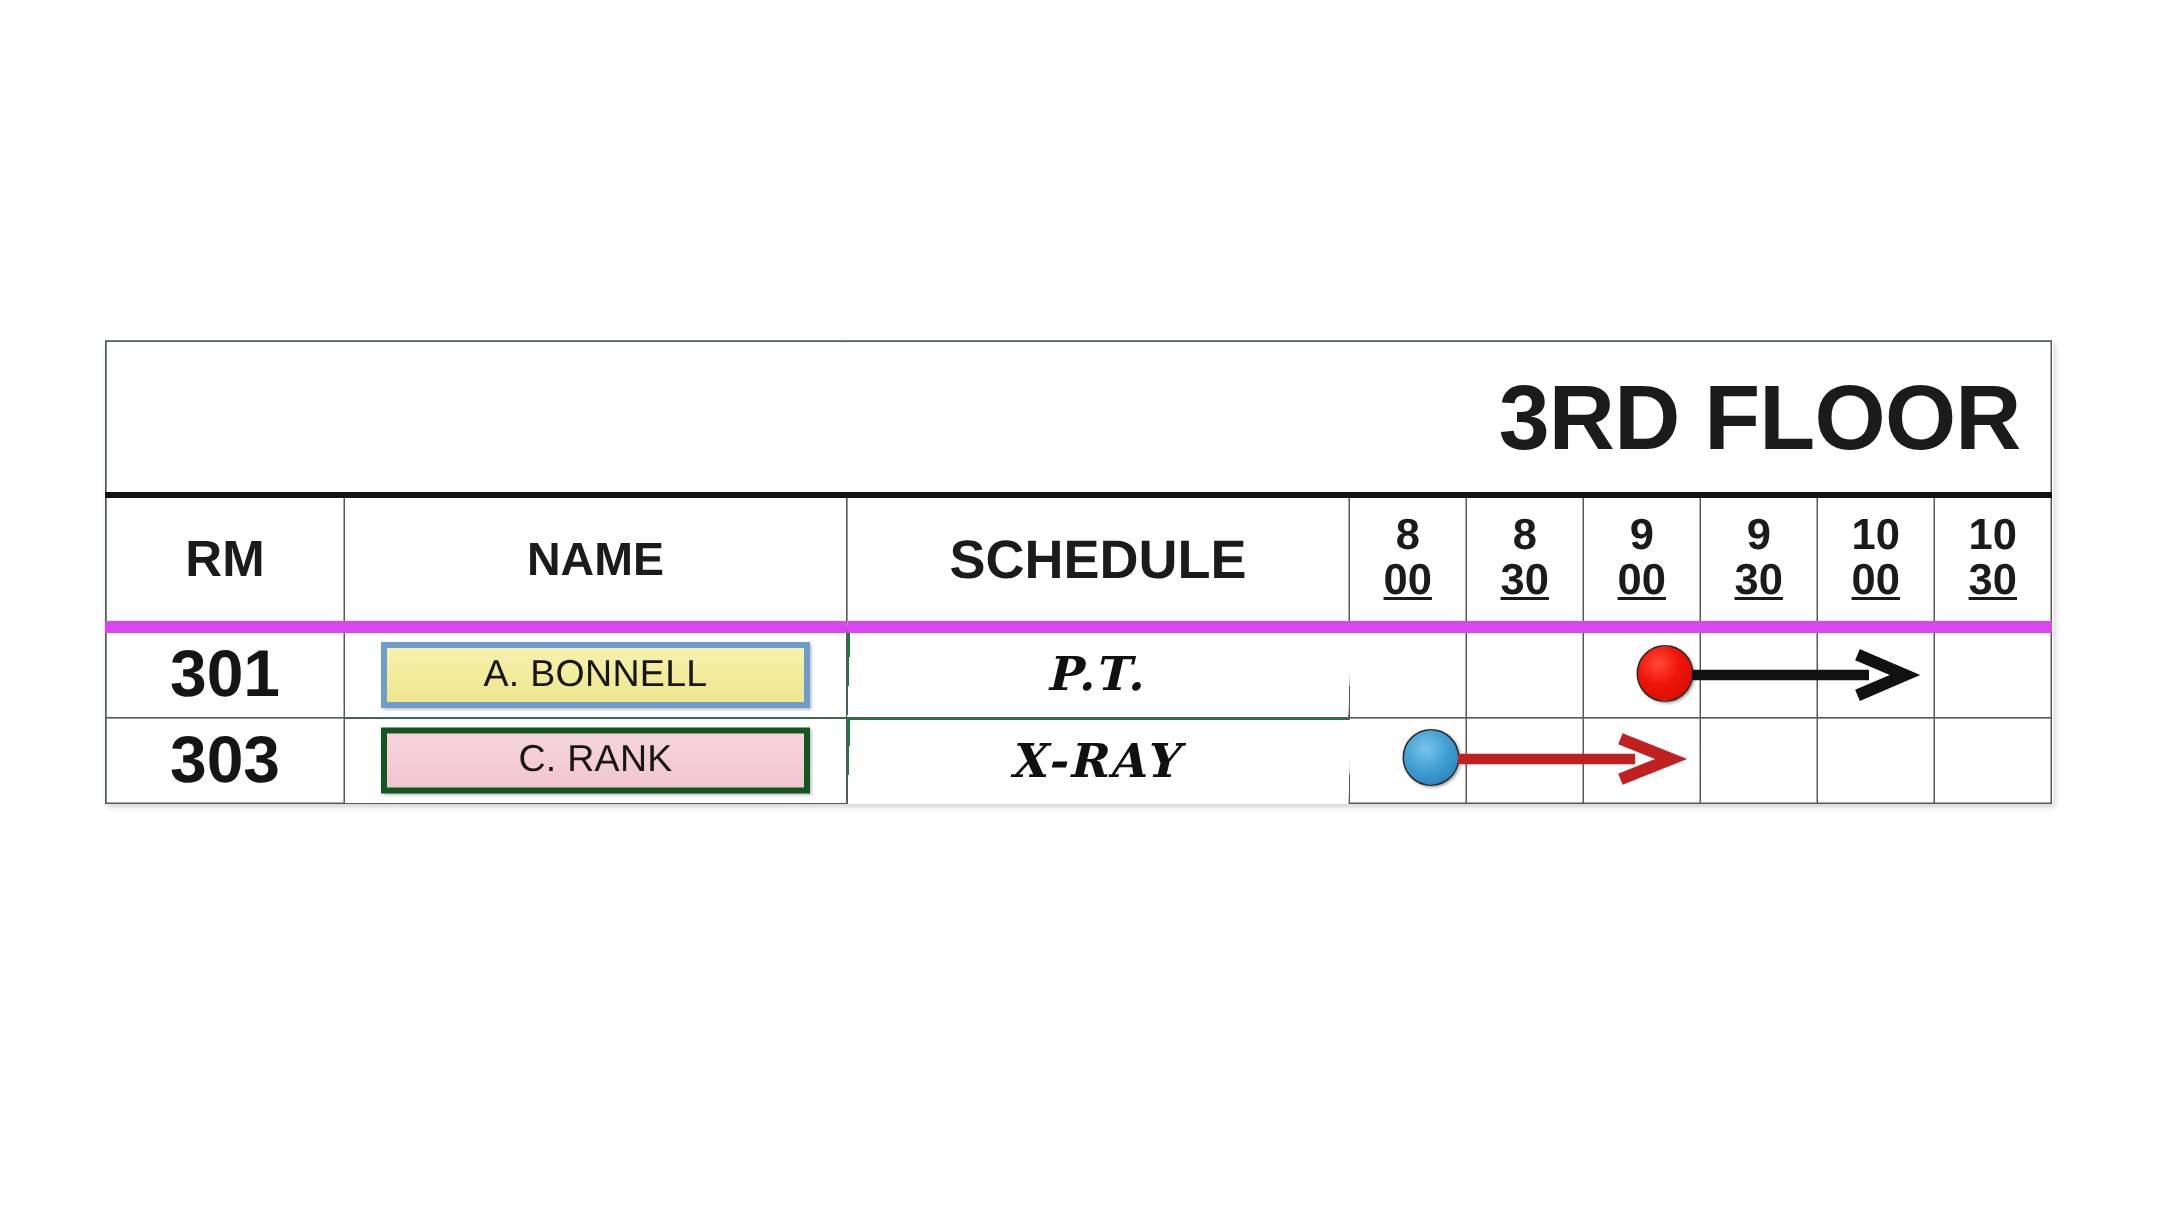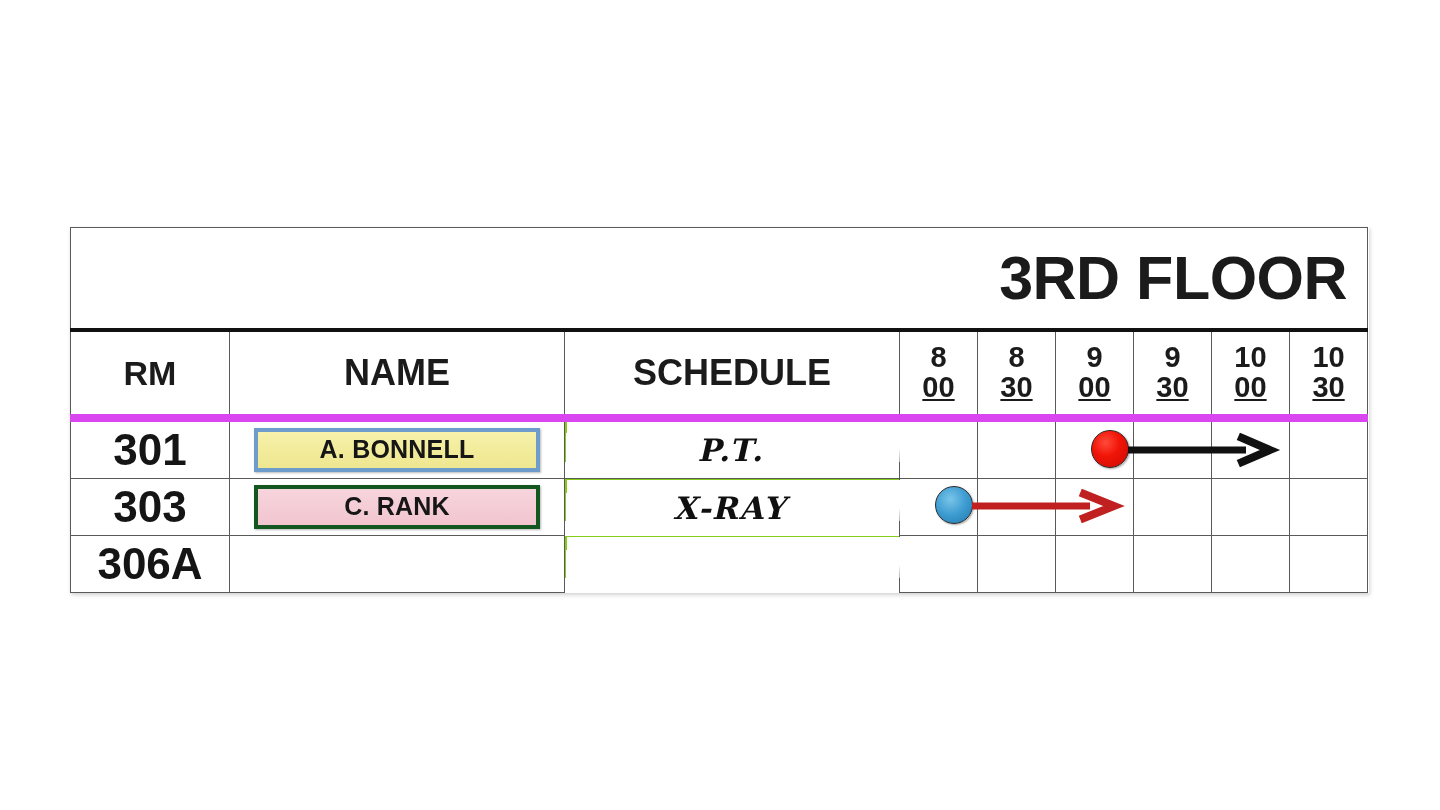--- a/index.html
+++ b/index.html
@@ -22,21 +22,21 @@
     top: 227px;
     width: 1299px;
     background: #ffffff;
     box-shadow: 1px 2px 4px rgba(0,0,0,0.18);
   }
 
   table.board {
     border-collapse: collapse;
     table-layout: fixed;
     width: 1151px;
-    background: #84cc16;
+    background: #15803d;
   }
   table.board td, table.board th {
     border: 1px solid #5a5a5a;
     padding: 0;
     background: #ffffff;
   }
 
   
   col.c-rm       { width: 159px; }
   col.c-name     { width: 335px; }
@@ -71,21 +71,21 @@
     border-bottom: 8px solid #d946ef;
     border-top: none;
   }
   .head-label {
     font-size: 36px;
     font-weight: bold;
     color: #1b1b1b;
     letter-spacing: 0px;
   }
   .head-label.rm   { font-size: 34px; }
-  .head-label.name { font-size: 36px; }
+  .head-label.name { font-size: 31px; }
   .head-label.sch  { font-size: 36px; margin-top: 28px; }
 
   .slot-head {
     font-size: 29px;
     font-weight: bold;
     color: #1b1b1b;
     line-height: 1.02;
     text-align: center;
   }
   .slot-head .hh { display: block; }
@@ -111,21 +111,21 @@
     width: 286px;
     padding: 4px;
     box-sizing: border-box;
     box-shadow: 1px 1px 2px rgba(0,0,0,0.28);
   }
   .name-card.blue  { background: #6e9dcb; }
   .name-card.green { background: #14561f; }
   .name-inner {
     text-align: center;
     font-size: 25px;
-    font-weight: bold;
+    font-weight: normal;
     color: #161616;
     padding: 5px 4px 6px 4px;
     line-height: 1;
     letter-spacing: 0.2px;
   }
   .name-inner.yellow {
     background: linear-gradient(180deg,#f7f2ac 0%,#f2eb9a 55%,#eee690 100%);
   }
   .name-inner.pink {
     background: linear-gradient(180deg,#f7d5dd 0%,#f4ccd5 55%,#f1c5cf 100%);
@@ -271,31 +271,20 @@
       </td>
       <td class="sched-cell">X-RAY</td>
       <td></td>
       <td></td>
       <td></td>
       <td></td>
       <td></td>
       <td></td>
     </tr>
 
-    <tr class="data-row">
-      <td class="rm-cell">306A</td>
-      <td class="name-cell"></td>
-      <td class="sched-cell"></td>
-      <td></td>
-      <td></td>
-      <td></td>
-      <td></td>
-      <td></td>
-      <td></td>
-    </tr>
   </tbody>
     </table>
 
   <div id="marker-layer">
 
     <div class="dot red" style="left:1021px; top:203px;"></div>
     <div class="arrow" style="left:1058px; top:210px; width:146px;">
       <svg width="146" height="26" viewBox="0 0 146 26">
         <line x1="0" y1="13" x2="118" y2="13" stroke="#111111" stroke-width="7"></line>
         <polyline points="114,1 142,13 114,25" fill="none" stroke="#111111" stroke-width="8" stroke-linecap="square" stroke-linejoin="miter"></polyline>

